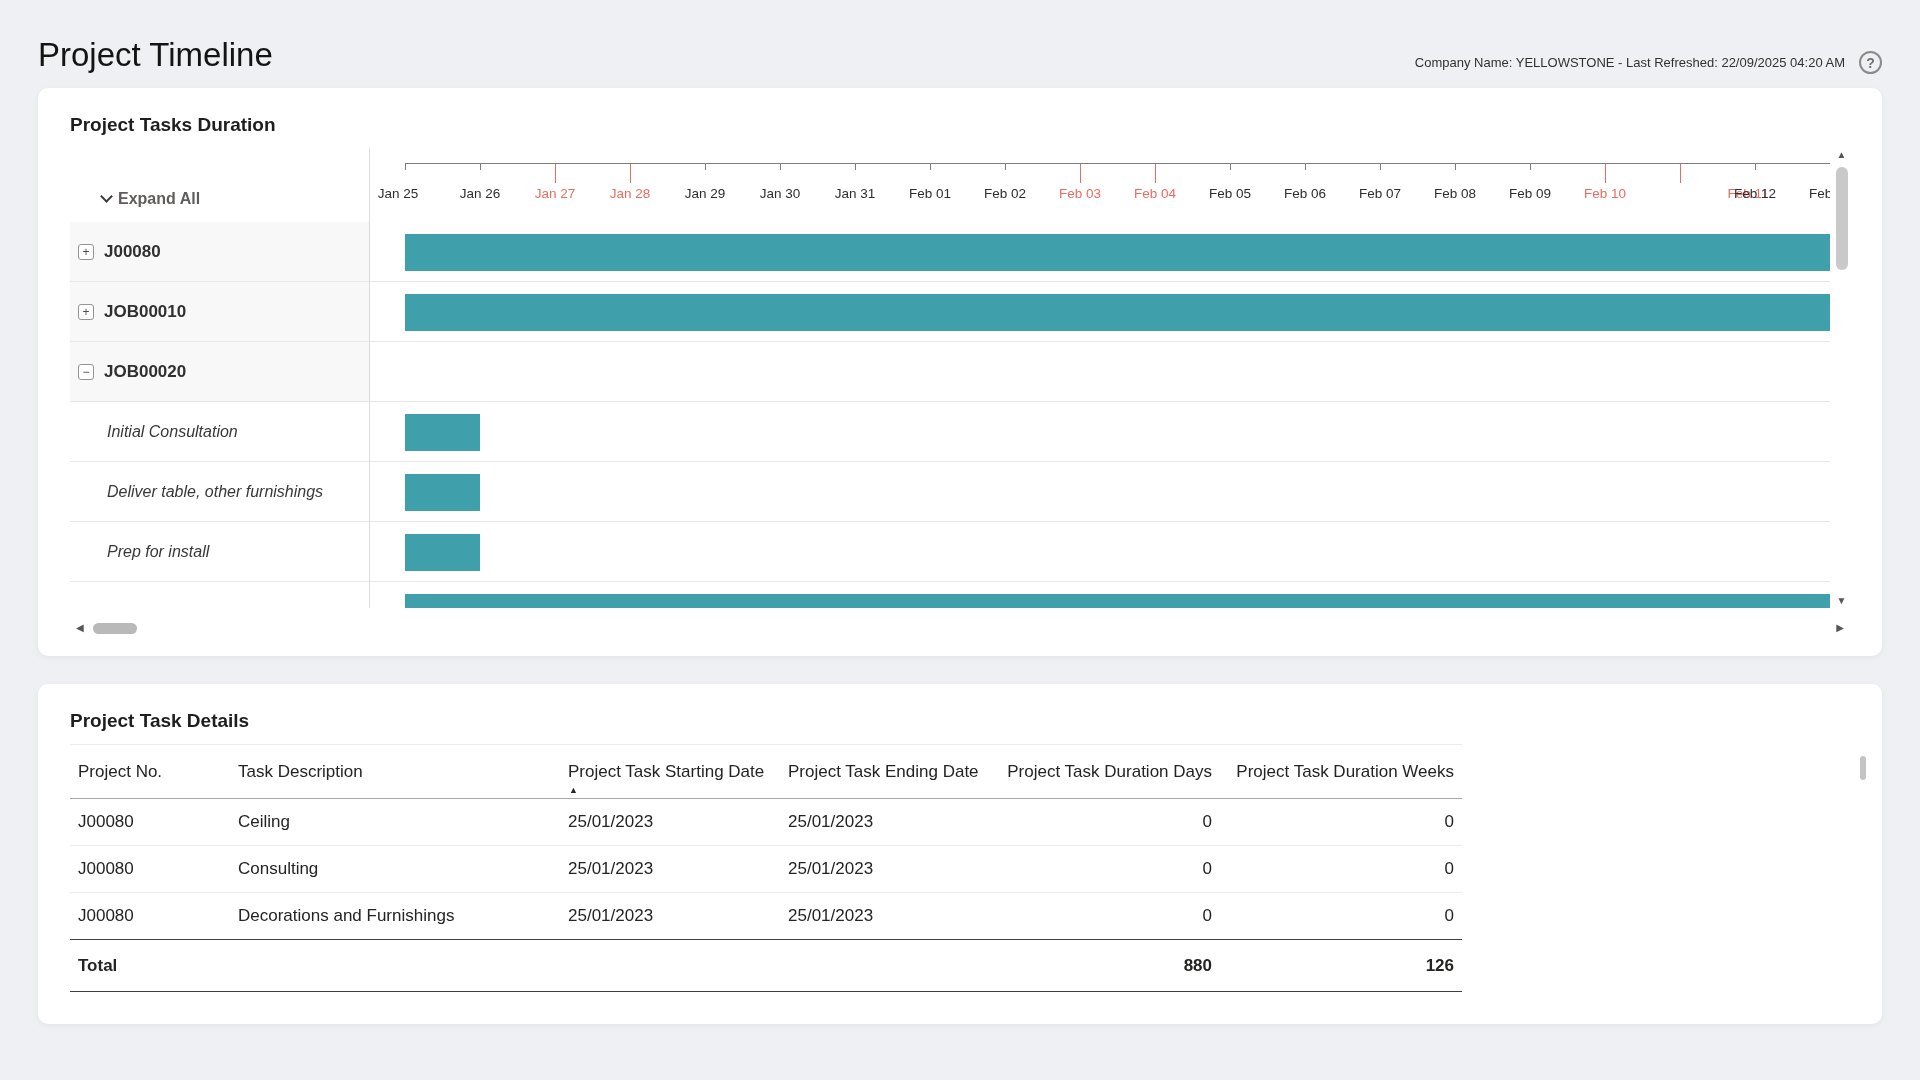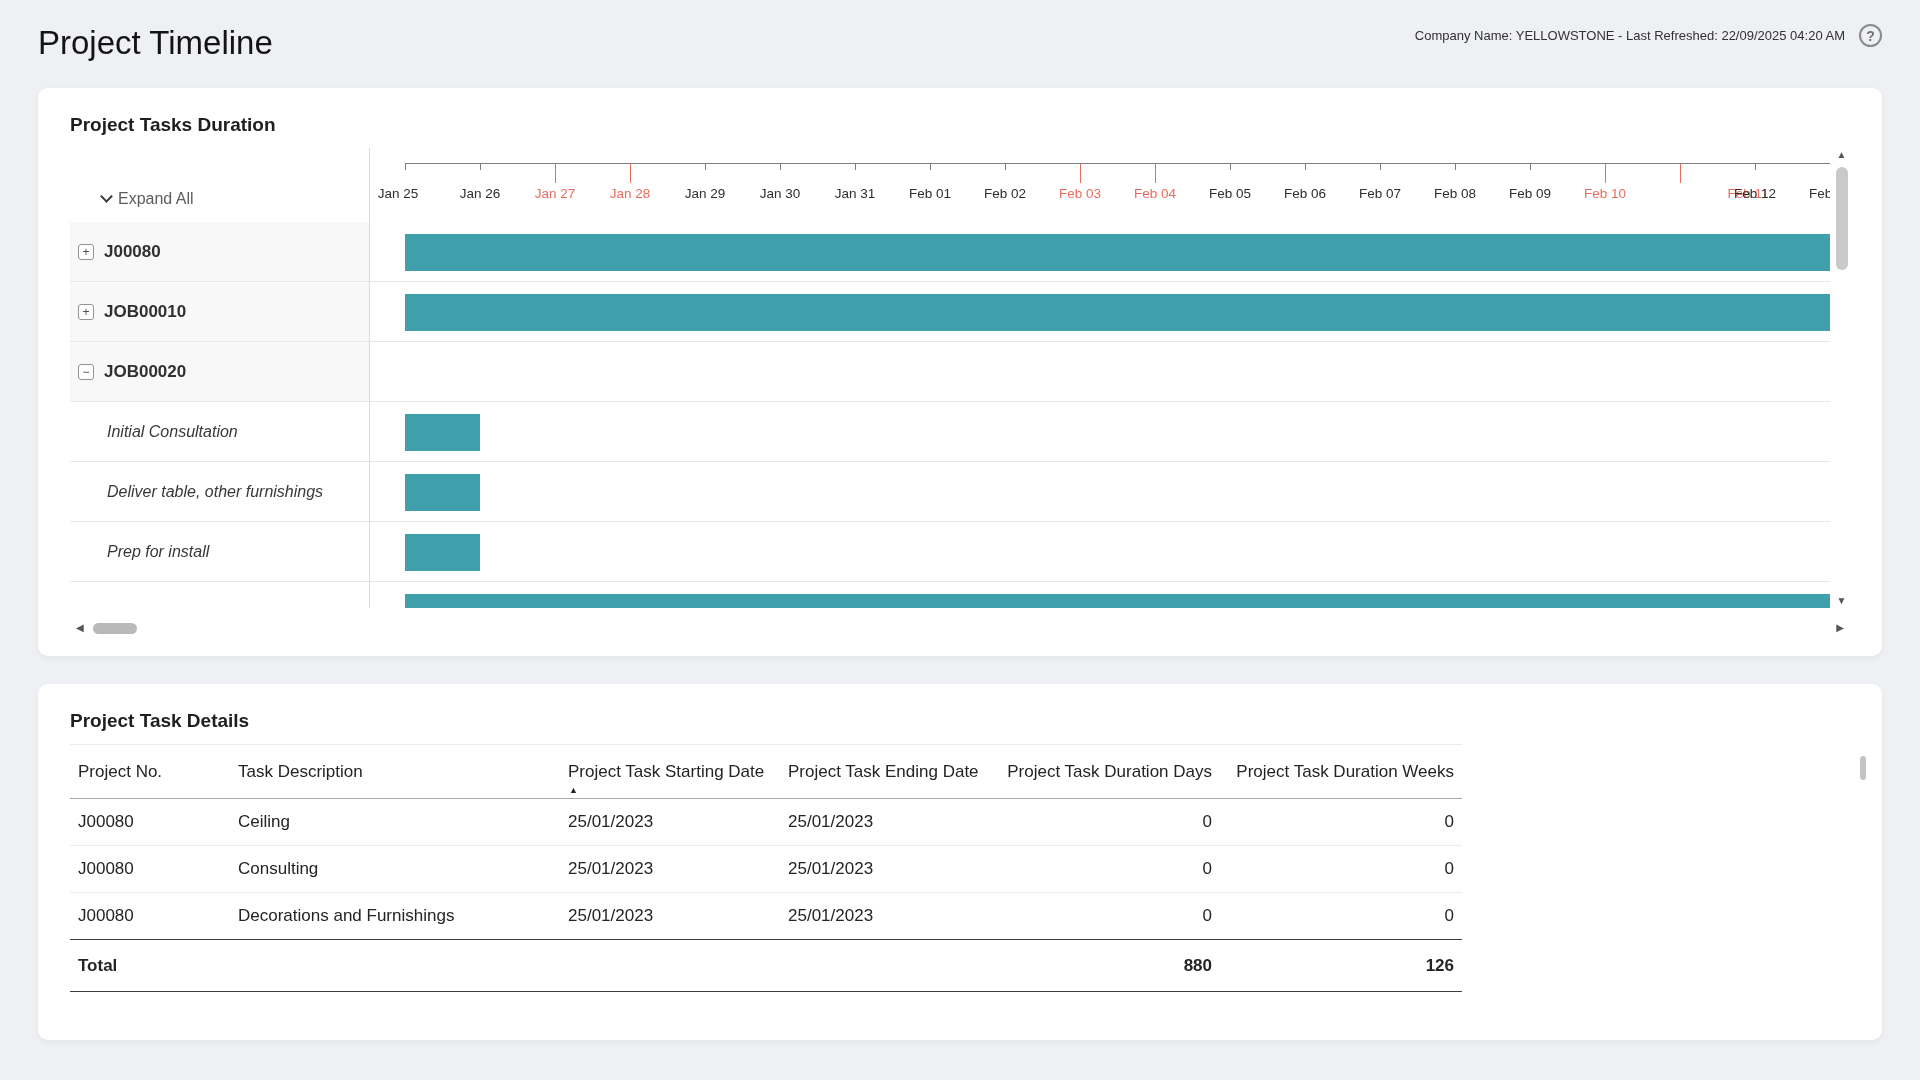--- a/index.html
+++ b/index.html
@@ -6,41 +6,41 @@
   html, body { width: 1920px; height: 1080px; }
   body {
     background: #eef0f3;
     font-family: "Liberation Sans", sans-serif;
     color: #252423;
     padding: 24px 38px 26px;
     overflow: hidden;
   }
 
   
-  .page-header { display: flex; justify-content: space-between; align-items: flex-start; height: 50px; margin-bottom: 14px; }
+  .page-header { display: flex; justify-content: space-between; align-items: flex-end; height: 50px; margin-bottom: 14px; }
   .page-title { font-size: 33px; font-weight: 400; color: #141414; }
   .header-right { display: flex; align-items: center; gap: 14px; }
   .company-info { font-size: 13px; color: #323130; }
   .help-icon {
     width: 23px; height: 23px; border: 2px solid #8a8a8a; color: #6f6f6f;
     border-radius: 50%; display: flex; align-items: center; justify-content: center;
     font-size: 14px; font-weight: 700; cursor: pointer; flex: none;
   }
 
   
   .card { background: #fff; border-radius: 10px; box-shadow: 0 2px 6px rgba(0,0,0,.05); padding: 26px 32px 20px; }
   .card-title { font-size: 19px; font-weight: 700; color: #1e1e1e; }
   #gantt-card { margin-bottom: 28px; }
-  #details-card { position: relative; padding-bottom: 48px; }
+  #details-card { position: relative; padding-bottom: 32px; }
 
   
   .gantt-wrap { display: flex; margin-top: 12px; }
   .g-grid { flex: 1; min-width: 0; display: grid; grid-template-columns: 300px 1fr; grid-template-rows: 74px 386px; }
   .g-left-head { border-right: 1px solid #dcdcdc; display: flex; align-items: flex-end; padding: 0 0 14px 32px; }
-  .expand-all { display: flex; align-items: center; gap: 7px; color: #5f5d5b; font-size: 16px; cursor: pointer; }
+  .expand-all { display: flex; align-items: center; gap: 7px; color: #5f5d5b; font-size: 16px; cursor: pointer; font-weight: bold; }
   .chevron-down { width: 9px; height: 9px; border-right: 2px solid #3c3c3c; border-bottom: 2px solid #3c3c3c; transform: rotate(45deg); margin-top: -5px; flex: none; }
   .g-axis { position: relative; overflow: hidden; }
   .axis-line { position: absolute; top: 15px; left: 35px; right: 0; border-top: 1px solid #7d7d7d; }
   .g-tick { position: absolute; top: 16px; width: 1px; height: 6px; background: #7d7d7d; }
   .g-tick.weekend { background: var(--red); height: 19px; }
   .g-date { position: absolute; top: 38px; transform: translateX(-50%); font-size: 13.5px; color: #2e2e2e; white-space: nowrap; }
   .g-date.weekend { color: var(--red); }
   .g-left-body { border-right: 1px solid #dcdcdc; overflow: hidden; height: 386px; }
   .g-lanes { overflow: hidden; height: 386px; position: relative; }
   .g-label-cell { height: 60px; display: flex; align-items: center; border-bottom: 1px solid #e7e7e7; padding-left: 8px; overflow: hidden; }

